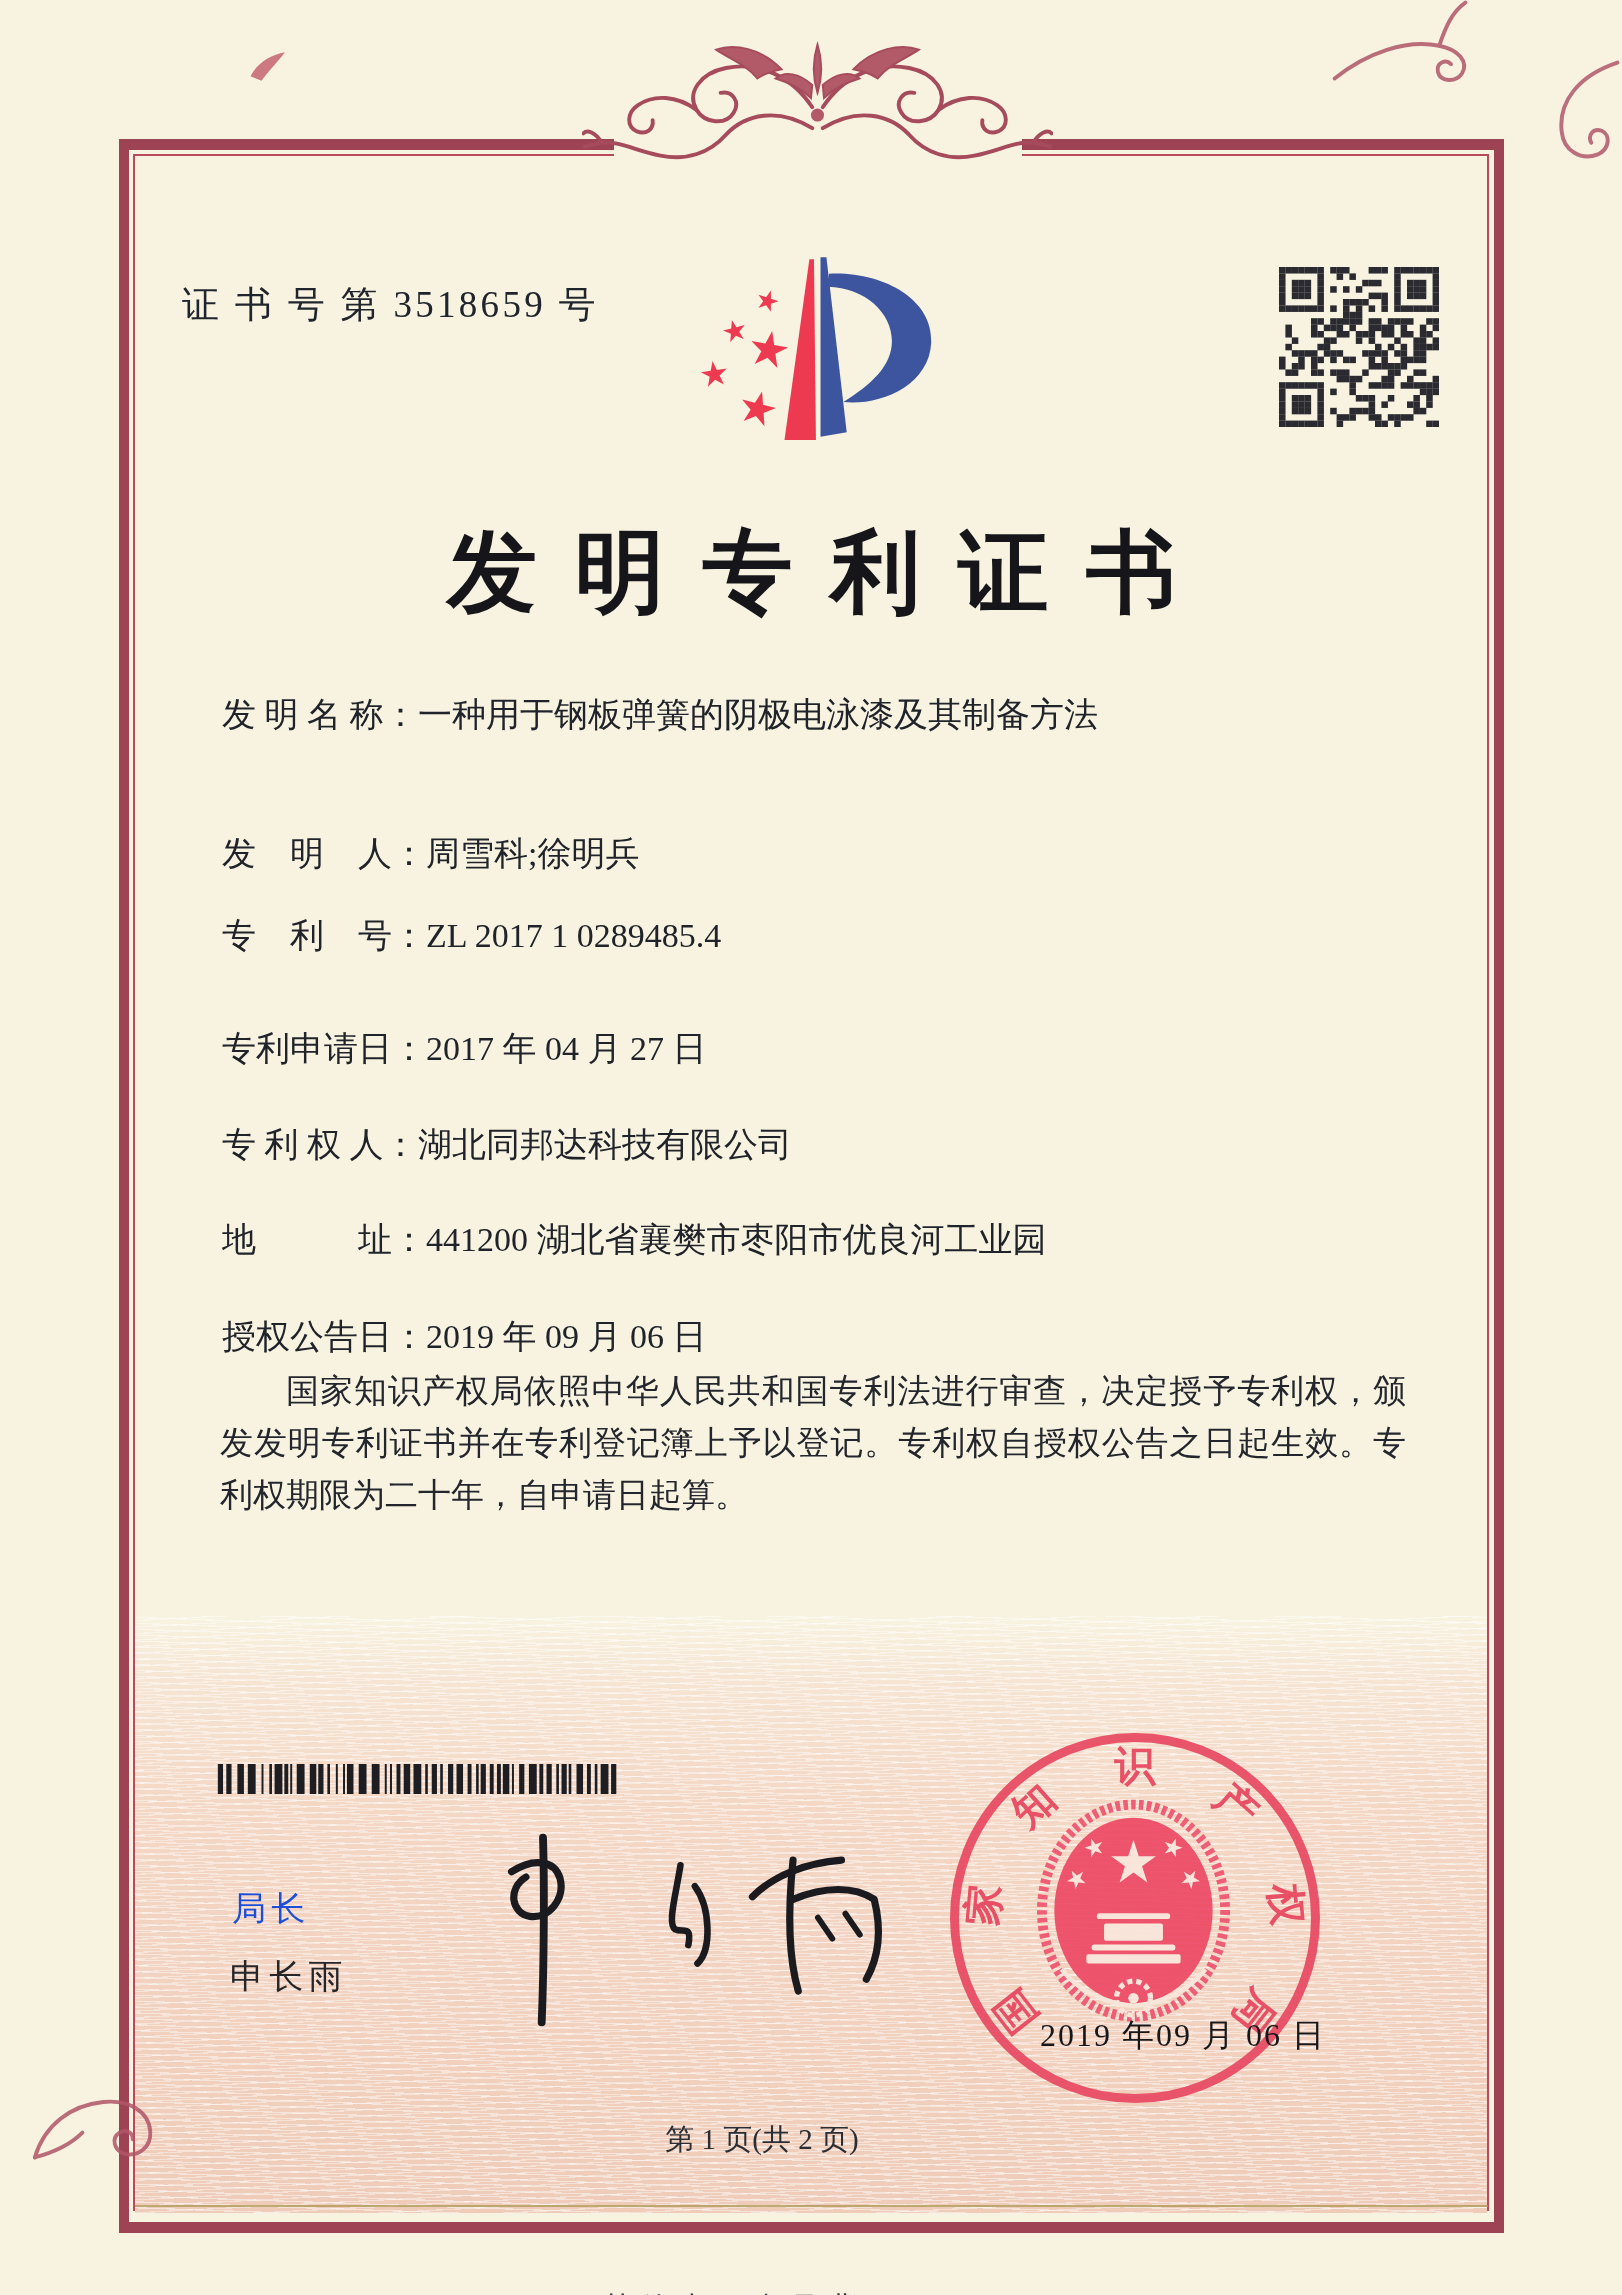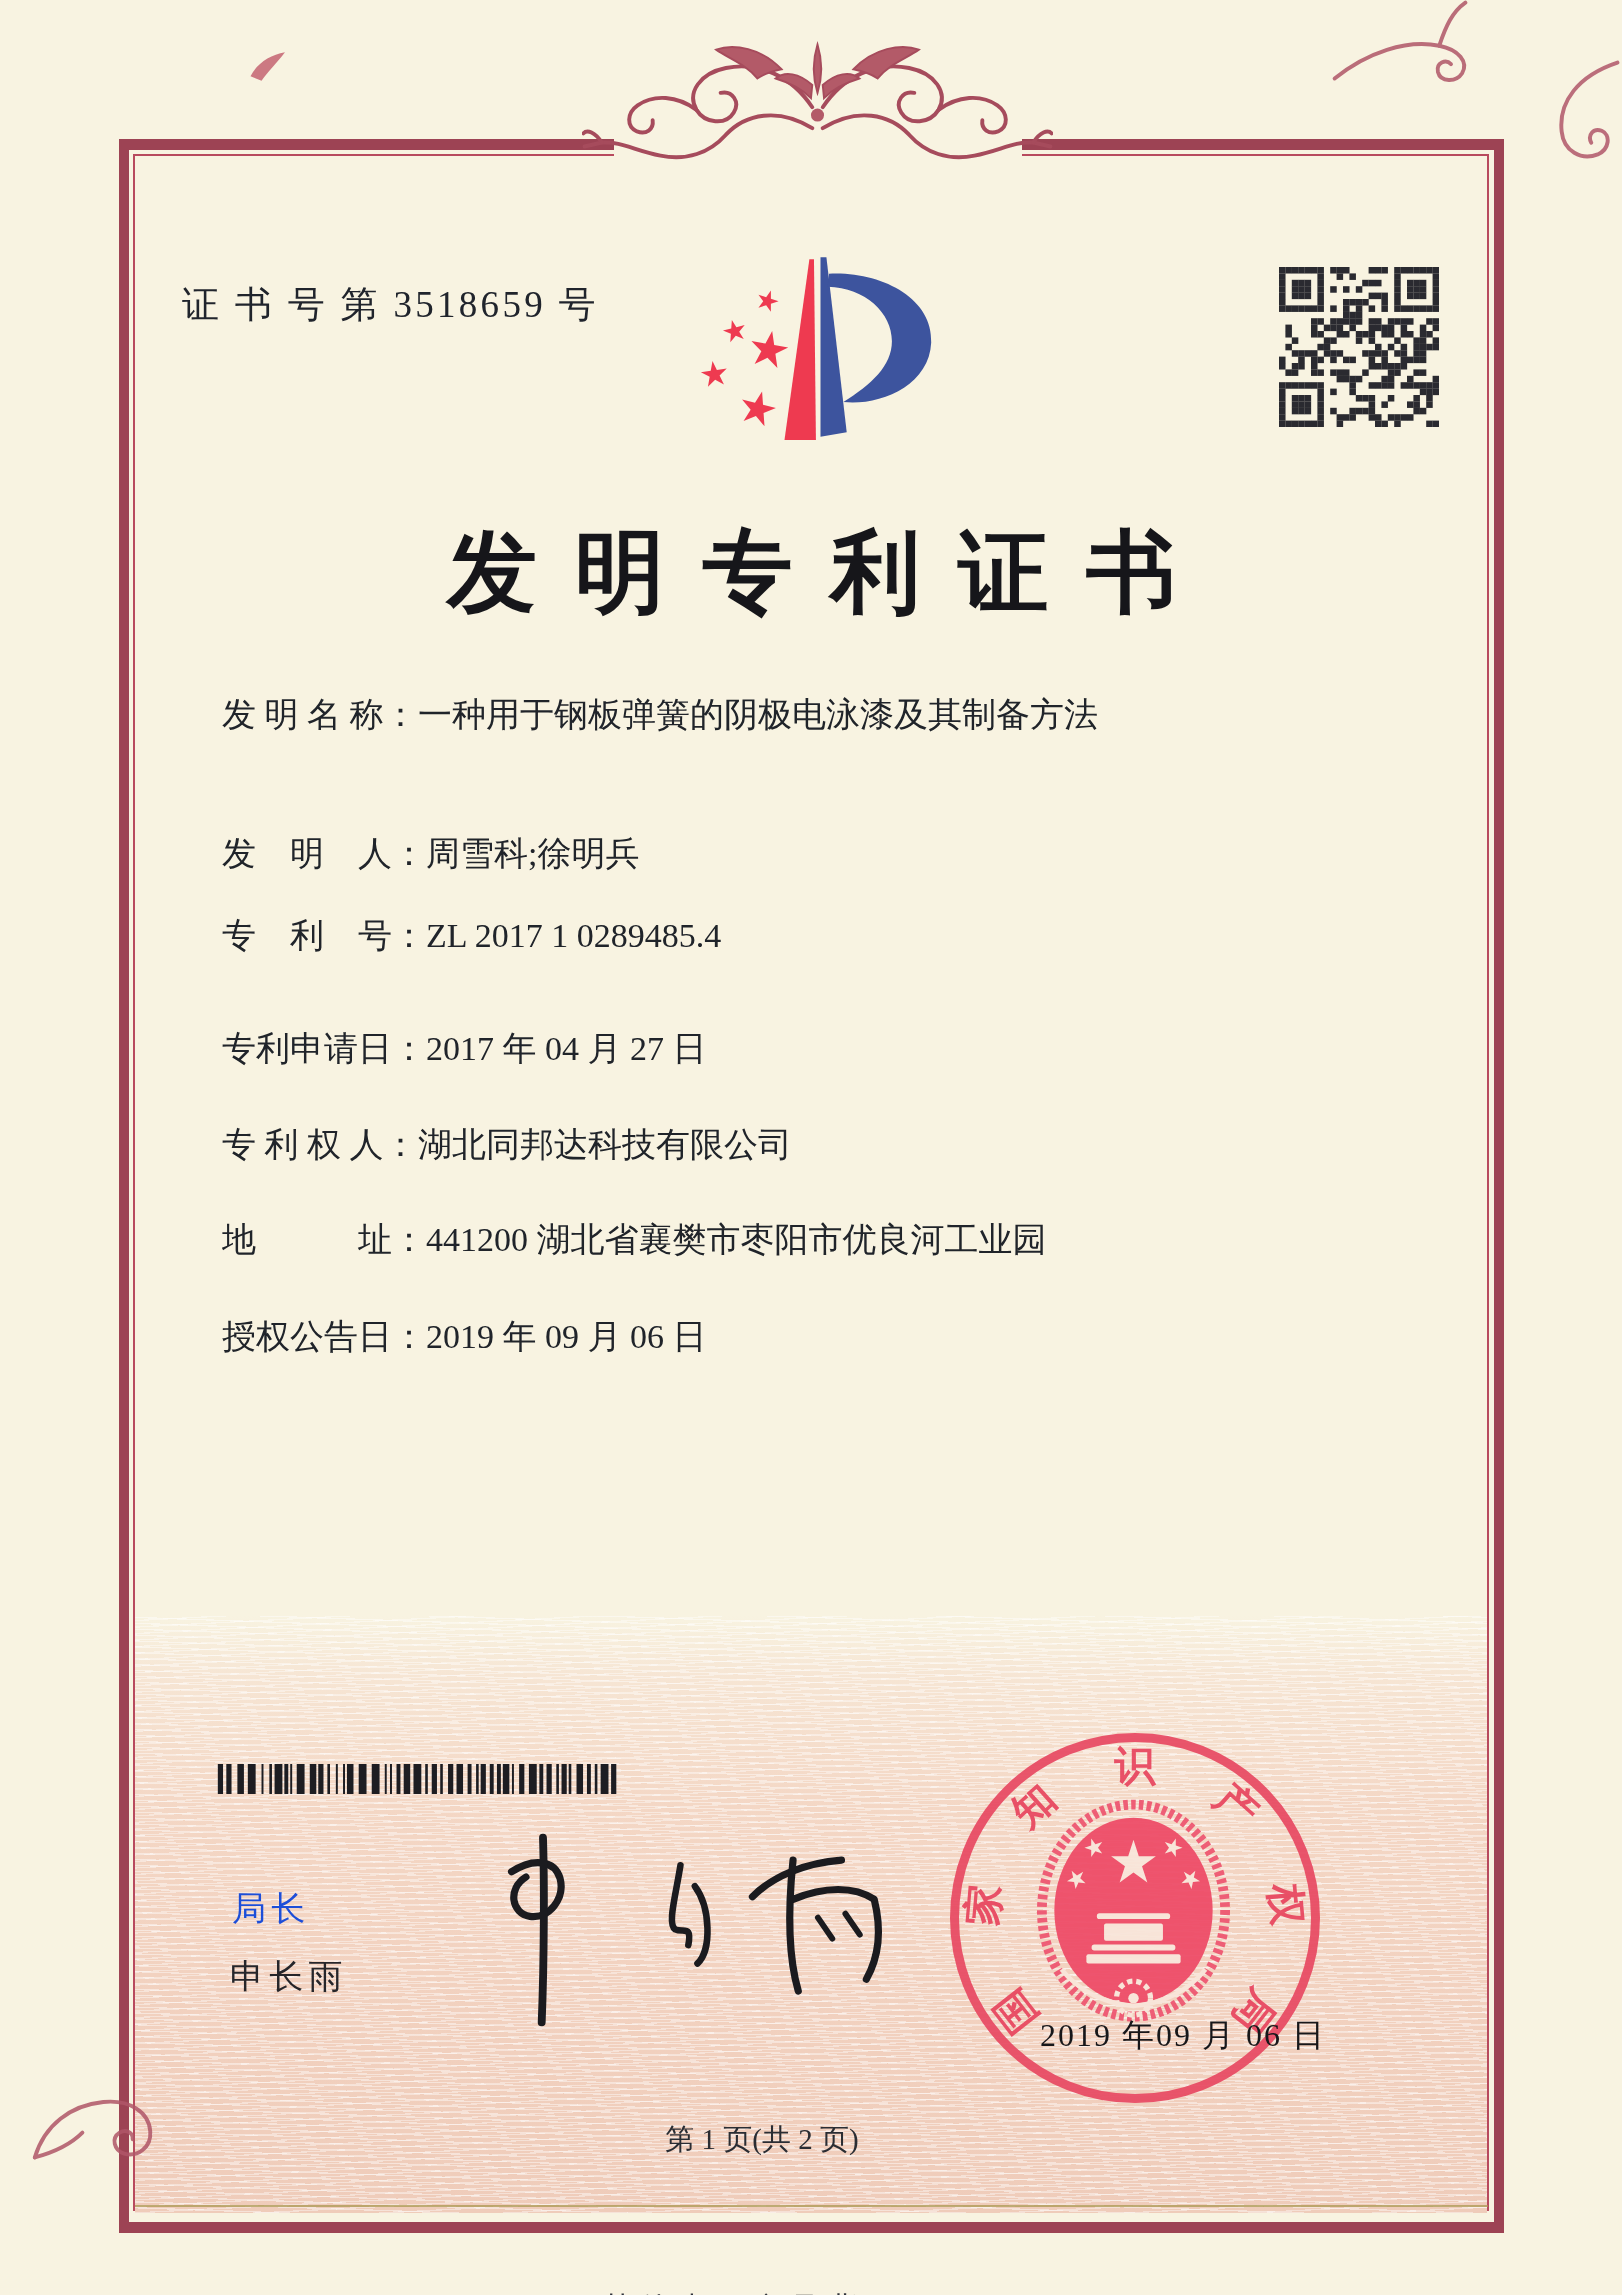--- a/index.html
+++ b/index.html
@@ -464,20 +464,21 @@
   <span class="lbl">专 利 权 人：</span><span>湖北同邦达科技有限公司</span>
 </div>
 <div class="field-row" style="top:1217px;">
   <span class="lbl">地　　　址：</span><span>441200 湖北省襄樊市枣阳市优良河工业园</span>
 </div>
 <div class="field-row" style="top:1314px;width:1243px;">
   <span class="lbl">授权公告日：</span><span>2019 年 09 月 06 日</span>
 </div>
 
 <div class="body-text">
+  <p>国家知识产权局依照中华人民共和国专利法进行审查，决定授予专利权，颁发发明专利证书并在专利登记簿上予以登记。专利权自授权公告之日起生效。专利权期限为二十年，自申请日起算。</p>
 </div>
 
 <svg class="abs" id="barcode" style="left:217px;top:1764px;z-index:3;" width="406" height="30" viewBox="0 0 620 46">
     <rect x="0" y="0" width="8" height="46" fill="#1d1d22"></rect>
     <rect x="13" y="0" width="8" height="46" fill="#1d1d22"></rect>
     <rect x="30" y="0" width="10" height="46" fill="#1d1d22"></rect>
     <rect x="46" y="0" width="12" height="46" fill="#1d1d22"></rect>
     <rect x="67" y="0" width="3" height="46" fill="#1d1d22"></rect>
     <rect x="79" y="0" width="4" height="46" fill="#1d1d22"></rect>
     <rect x="87" y="0" width="12" height="46" fill="#1d1d22"></rect>

